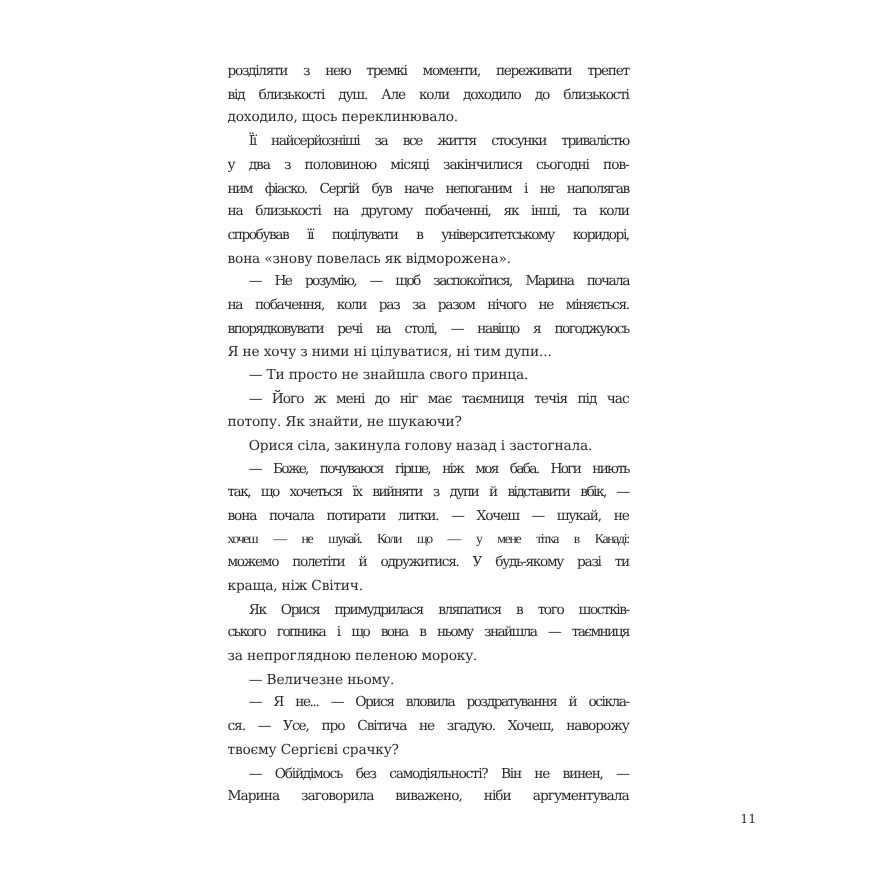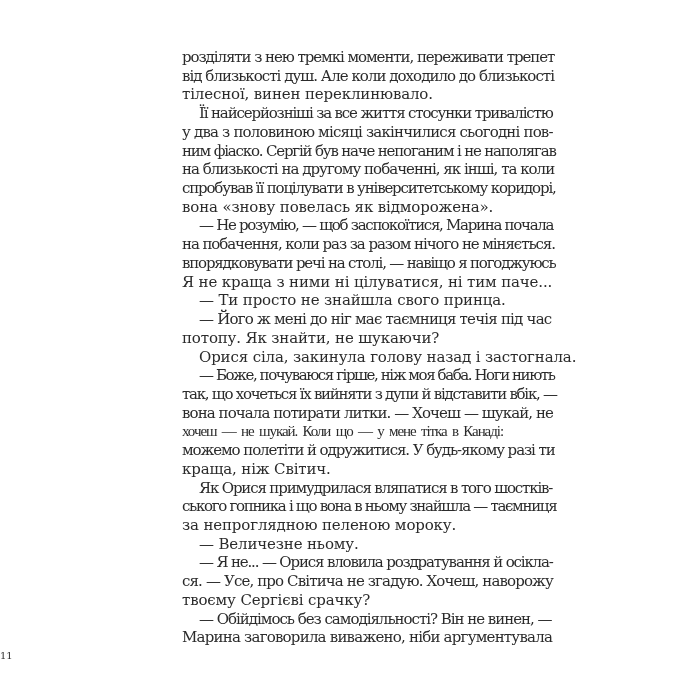--- a/index.html
+++ b/index.html
@@ -20,21 +20,21 @@
       width: 700px;
       height: 700px;
       background: #ffffff;
     }
     .text-block {
       position: absolute;
       left: 182px;
       top: 48px;
       width: 321px;
       font-family: "DejaVu Serif", serif;
-      font-size: 15px;
+      font-size: 11px;
       line-height: 18.72px;
       color: #2b2b2b;
       letter-spacing: -0.15px;
     }
     .line {
       display: block;
       white-space: nowrap;
       text-align: justify;
       text-align-last: justify;
       height: 18.72px;
@@ -44,44 +44,44 @@
       text-align-last: left;
     }
     .line.indent {
       padding-left: 17px;
     }
     .page-number {
       position: absolute;
       left: 0;
       width: 605px;
       top: 650px;
-      text-align: left;
+      text-align: right;
       font-family: "DejaVu Serif", serif;
       font-size: 10px;
       color: #333333;
     }
   </style>
 </head>
 <body>
 
 <div class="page">
   <div class="text-block" id="text-block">
       <span class="line" style="letter-spacing: -1.06677px;">розділяти з нею тремкі моменти, переживати трепет</span>
       <span class="line" style="letter-spacing: -0.976593px;">від близькості душ. Але коли доходило до близькості</span>
-      <span class="line last">тілесної, винен переклинювало.</span>
+      <span class="line last">доходило, щось переклинювало.</span>
       <span class="line indent" style="letter-spacing: -1.15765px;">Її найсерйозніші за все життя стосунки тривалістю</span>
       <span class="line" style="letter-spacing: -0.816562px;">у два з половиною місяці закінчилися сьогодні пов-</span>
       <span class="line" style="letter-spacing: -1.19447px;">ним фіаско. Сергій був наче непоганим і не наполягав</span>
       <span class="line" style="letter-spacing: -0.988041px;">на близькості на другому побаченні, як інші, та коли</span>
       <span class="line" style="letter-spacing: -1.16651px;">спробував її поцілувати в університетському коридорі,</span>
       <span class="line last">вона «знову повелась як відморожена».</span>
       <span class="line indent" style="letter-spacing: -1.29794px;">— Не розумію, — щоб заспокоїтися, Марина почала</span>
       <span class="line" style="letter-spacing: -1.08419px;">на побачення, коли раз за разом нічого не міняється.</span>
       <span class="line" style="letter-spacing: -1.19596px;">впорядковувати речі на столі, — навіщо я погоджуюсь</span>
-      <span class="line last">Я не краща з ними ні цілуватися, ні тим паче...</span>
+      <span class="line last">Я не хочу з ними ні цілуватися, ні тим дупи...</span>
       <span class="line indent last">— Ти просто не знайшла свого принца.</span>
       <span class="line indent" style="letter-spacing: -0.795944px;">— Його ж мені до ніг має таємниця течія під час</span>
       <span class="line last">потопу. Як знайти, не шукаючи?</span>
       <span class="line indent last">Орися сіла, закинула голову назад і застогнала.</span>
       <span class="line indent" style="letter-spacing: -1.43093px;">— Боже, почуваюся гірше, ніж моя баба. Ноги ниють</span>
       <span class="line" style="letter-spacing: -1.27102px;">так, що хочеться їх вийняти з дупи й відставити вбік, —</span>
       <span class="line" style="letter-spacing: -0.918949px;">вона почала потирати литки. — Хочеш — шукай, не</span>
       <span class="line" style="letter-spacing: -1.0625px; font-family: Liberation Serif, serif;">хочеш — не шукай. Коли що — у мене тітка в Канаді:</span>
       <span class="line" style="letter-spacing: -1.08906px;">можемо полетіти й одружитися. У будь-якому разі ти</span>
       <span class="line last">краща, ніж Світич.</span>

